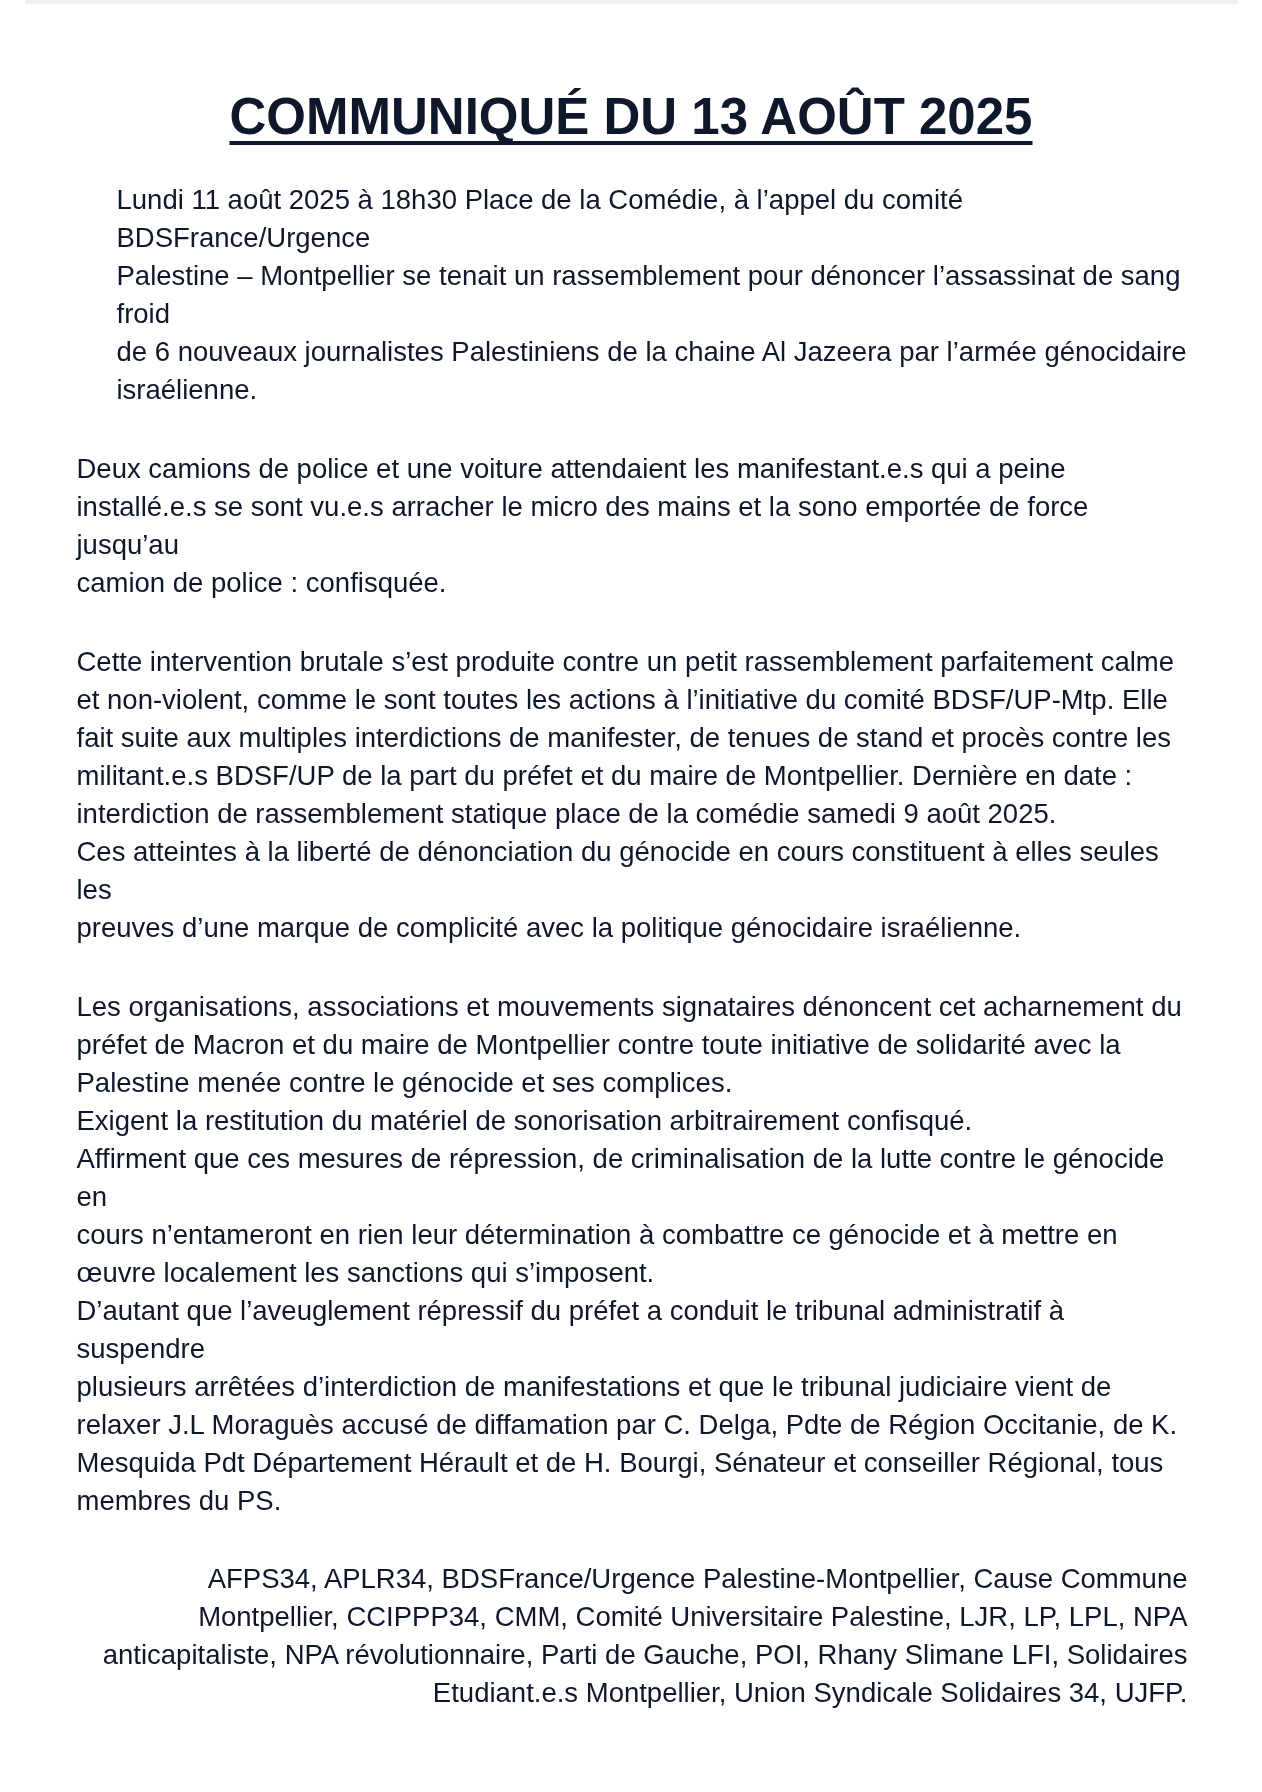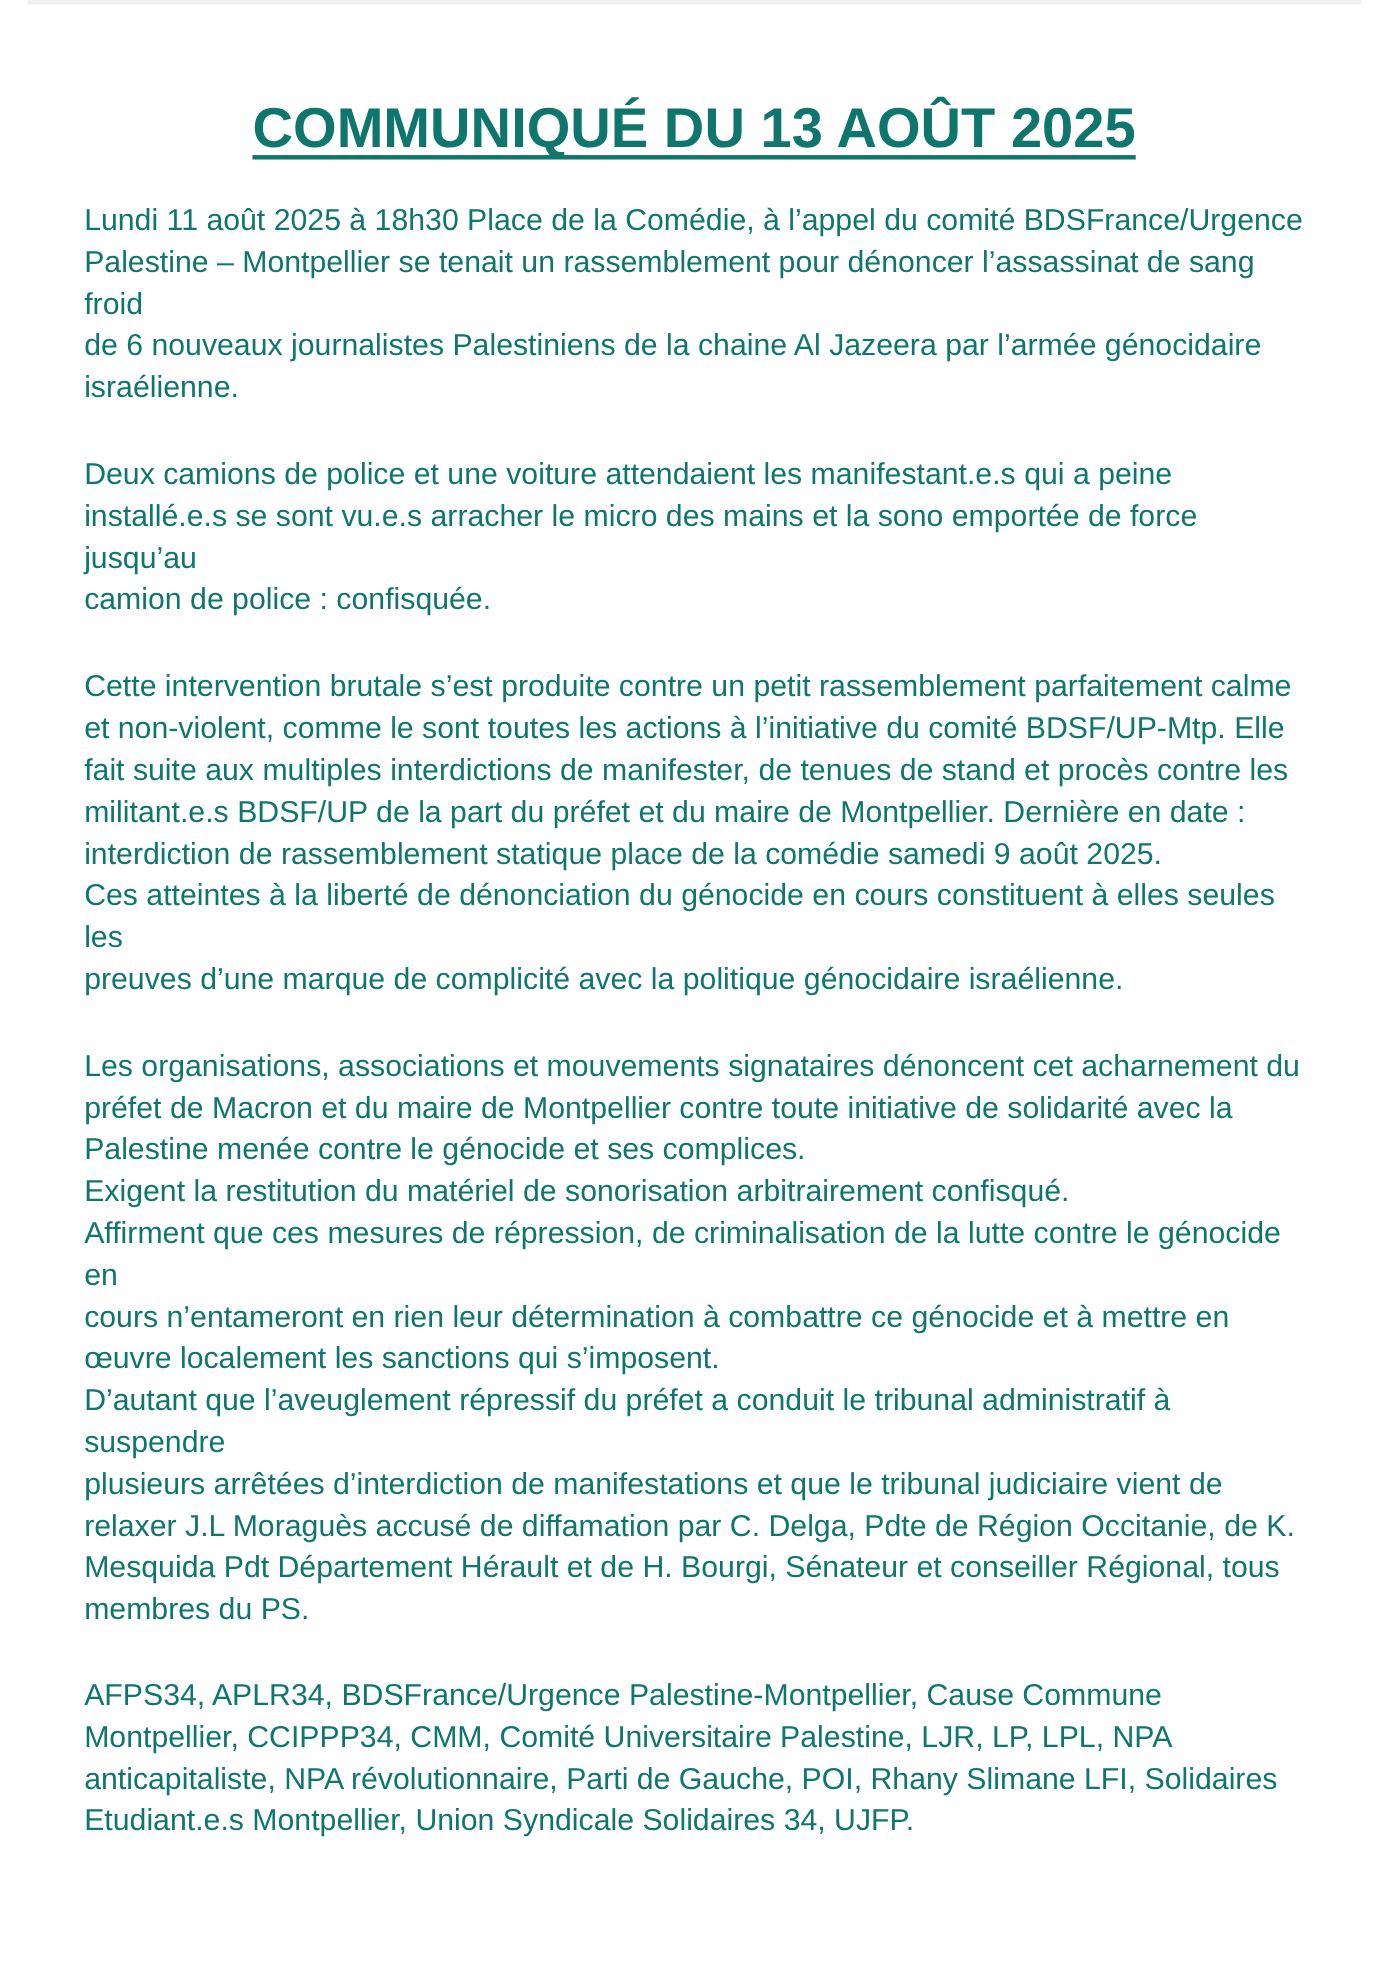--- a/index.html
+++ b/index.html
@@ -7,21 +7,21 @@
     margin: 0;
     padding: 0;
     background: #ffffff;
   }
   .page {
     position: relative;
     width: 1213px;
     height: 1792px;
     margin: 0 auto;
     background: #ffffff;
-    color: #0f766e;
+    color: #0f172a;
     font-family: "Liberation Sans", "DejaVu Sans", sans-serif;
     overflow: hidden;
   }
   .top-strip {
     position: absolute;
     top: 0; left: 0; right: 0;
     height: 4px;
     background: #f0f0f0;
   }
   .doc-title {
@@ -50,37 +50,39 @@
     margin: 0 50px 0 52px;
     font-size: 27.5px;
     line-height: 38px;
   }
   .para {
     margin: 41px 0 0 0;
     white-space: pre-line;
   }
   .para.first {
     margin-top: 35px;
+    margin-left: 40px;
   }
   .sig-heading {
     margin: 41px 0 0 0;
     font-weight: bold;
   }
   .sig-heading .underlined {
     text-decoration: underline;
     text-decoration-thickness: 3px;
     text-underline-offset: 6px;
     text-decoration-skip-ink: none;
   }
   .sig-heading .colon {
     font-weight: normal;
   }
   .sig-list {
     margin: 40px 0 0 0;
     white-space: pre-line;
+    text-align: right;
   }
 </style>
 </head>
 <body>
 
 <div class="page">
   <div class="top-strip"></div>
 
   <h1 class="doc-title"><span class="underlined">COMMUNIQUÉ DU 13 AOÛT 2025</span></h1>
 

